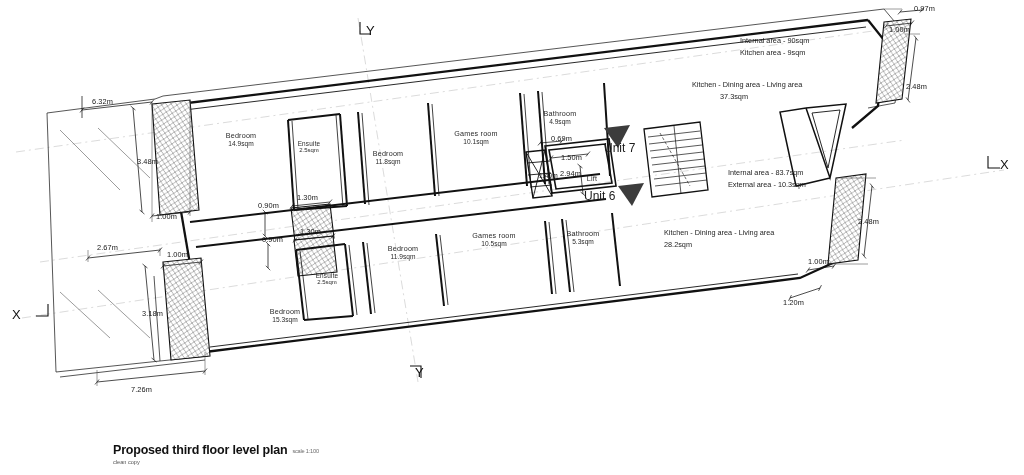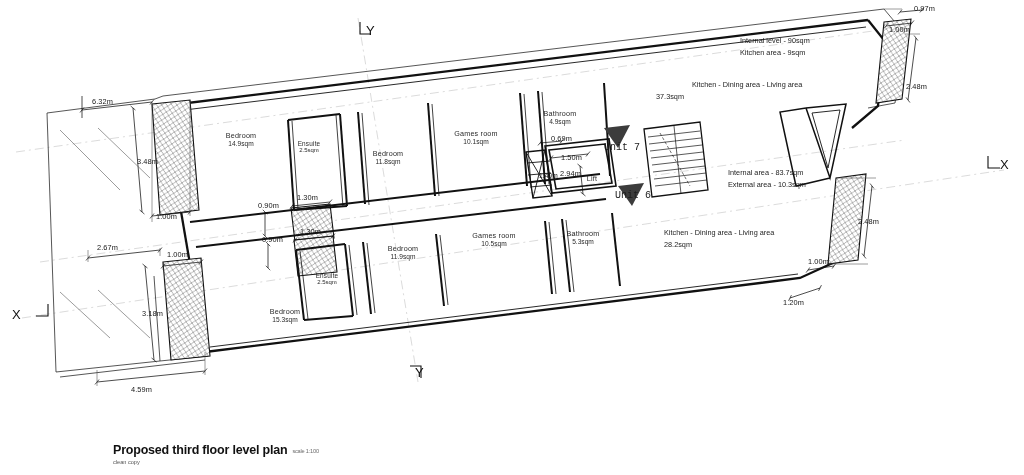--- a/index.html
+++ b/index.html
@@ -4,21 +4,21 @@
 <style>
   html,body{margin:0;padding:0;background:#ffffff;}
   body{width:1024px;height:475px;position:relative;overflow:hidden;
        font-family:"Liberation Sans", sans-serif;color:#1a1a1a;}
   #plan{position:absolute;left:0;top:0;width:1024px;height:475px;}
   .lbl{position:absolute;white-space:nowrap;line-height:1.15;}
   .room{font-size:7.2px;text-align:center;color:#2a2a2a;}
   .room .nm{display:block;letter-spacing:.2px;}
   .room .ar{display:block;font-size:6.6px;}
   .dim{font-size:7.4px;color:#161616;letter-spacing:.1px;}
-  .unit{font-size:10px;color:#1d1d1d;font-family:Liberation Mono, monospace;}
+  .unit{font-size:12px;color:#1d1d1d;}
   .areatxt{font-size:7.3px;color:#1d1d1d;line-height:1.5;}
   .sect{font-size:13px;color:#111;font-family:"Liberation Sans", sans-serif;}
   #title-block{position:absolute;left:113px;top:443px;}
   #title-block .t1{font-size:12.5px;font-weight:bold;color:#111;letter-spacing:-.2px;}
   #title-block .t2{font-size:5.6px;color:#6b6b6b;display:inline-block;
                    vertical-align:middle;margin-left:5px;font-weight:normal;}
   #title-block .t3{font-size:5.6px;color:#555;margin-top:2px;}
 </style>
 </head>
 <body>
@@ -268,43 +268,43 @@
 </div>
 <div class="lbl room" style="left:306px;top:272px;width:42px;font-size:6.4px">
   <span class="nm">Ensuite</span>
   <span class="ar" style="font-size:6px">2.5sqm</span>
 </div>
 <div class="lbl room" style="left:583px;top:175px;width:18px">
   <span class="nm">Lift</span>
 </div>
 
 <div class="lbl unit" style="left:604px;top:142px">Unit 7</div>
-<div class="lbl unit" style="left:615px;top:190px">Unit 6</div>
-
-<div class="lbl areatxt" style="left:740px;top:36px">Internal level - 90sqm</div>
+<div class="lbl unit" style="left:584px;top:190px">Unit 6</div>
+
+<div class="lbl areatxt" style="left:740px;top:36px">Internal area - 90sqm</div>
 <div class="lbl areatxt" style="left:740px;top:48px">Kitchen area - 9sqm</div>
 <div class="lbl areatxt" style="left:692px;top:80px">Kitchen - Dining area - Living area</div>
-<div class="lbl areatxt" style="left:656px;top:92px">37.3sqm</div>
+<div class="lbl areatxt" style="left:720px;top:92px">37.3sqm</div>
 
 <div class="lbl areatxt" style="left:728px;top:168px">Internal area - 83.7sqm</div>
 <div class="lbl areatxt" style="left:728px;top:180px">External area - 10.3sqm</div>
 <div class="lbl areatxt" style="left:664px;top:228px">Kitchen - Dining area - Living area</div>
 <div class="lbl areatxt" style="left:664px;top:240px">28.2sqm</div>
 
 <div class="lbl dim" style="left:92px;top:98px">6.32m</div>
 <div class="lbl dim" style="left:137px;top:158px">3.48m</div>
 <div class="lbl dim" style="left:156px;top:213px">1.00m</div>
 <div class="lbl dim" style="left:258px;top:202px">0.90m</div>
 <div class="lbl dim" style="left:297px;top:194px">1.30m</div>
 <div class="lbl dim" style="left:262px;top:236px">0.90m</div>
 <div class="lbl dim" style="left:300px;top:228px">1.30m</div>
 <div class="lbl dim" style="left:97px;top:244px">2.67m</div>
 <div class="lbl dim" style="left:167px;top:251px">1.00m</div>
 <div class="lbl dim" style="left:142px;top:310px">3.18m</div>
-<div class="lbl dim" style="left:131px;top:386px">4.59m</div>
+<div class="lbl dim" style="left:131px;top:386px">7.26m</div>
 <div class="lbl dim" style="left:551px;top:135px">0.69m</div>
 <div class="lbl dim" style="left:561px;top:154px">1.50m</div>
 <div class="lbl dim" style="left:560px;top:170px">2.94m</div>
 <div class="lbl dim" style="left:539px;top:172px;font-size:6.6px">1.40m</div>
 <div class="lbl dim" style="left:914px;top:5px">0.97m</div>
 <div class="lbl dim" style="left:889px;top:26px">1.00m</div>
 <div class="lbl dim" style="left:906px;top:83px">2.48m</div>
 <div class="lbl dim" style="left:858px;top:218px">2.48m</div>
 <div class="lbl dim" style="left:808px;top:258px">1.00m</div>
 <div class="lbl dim" style="left:783px;top:299px">1.20m</div>

